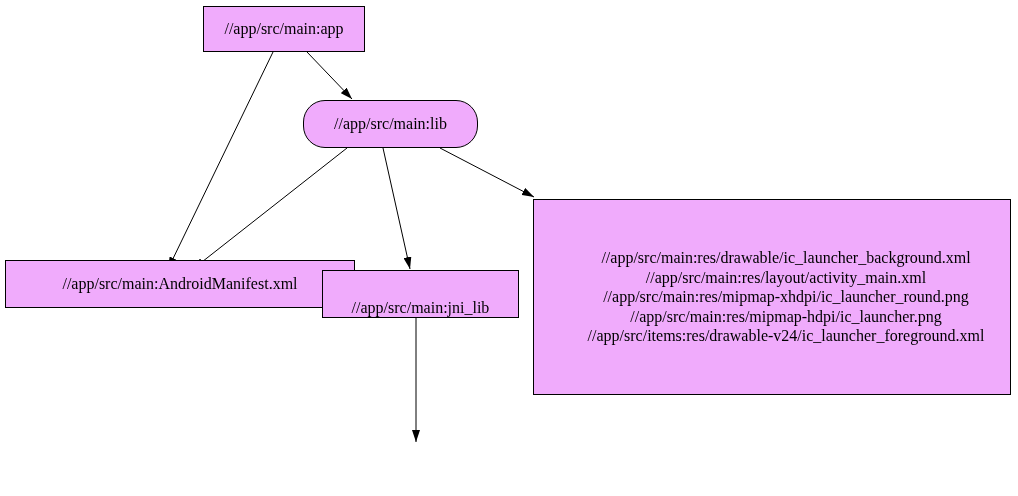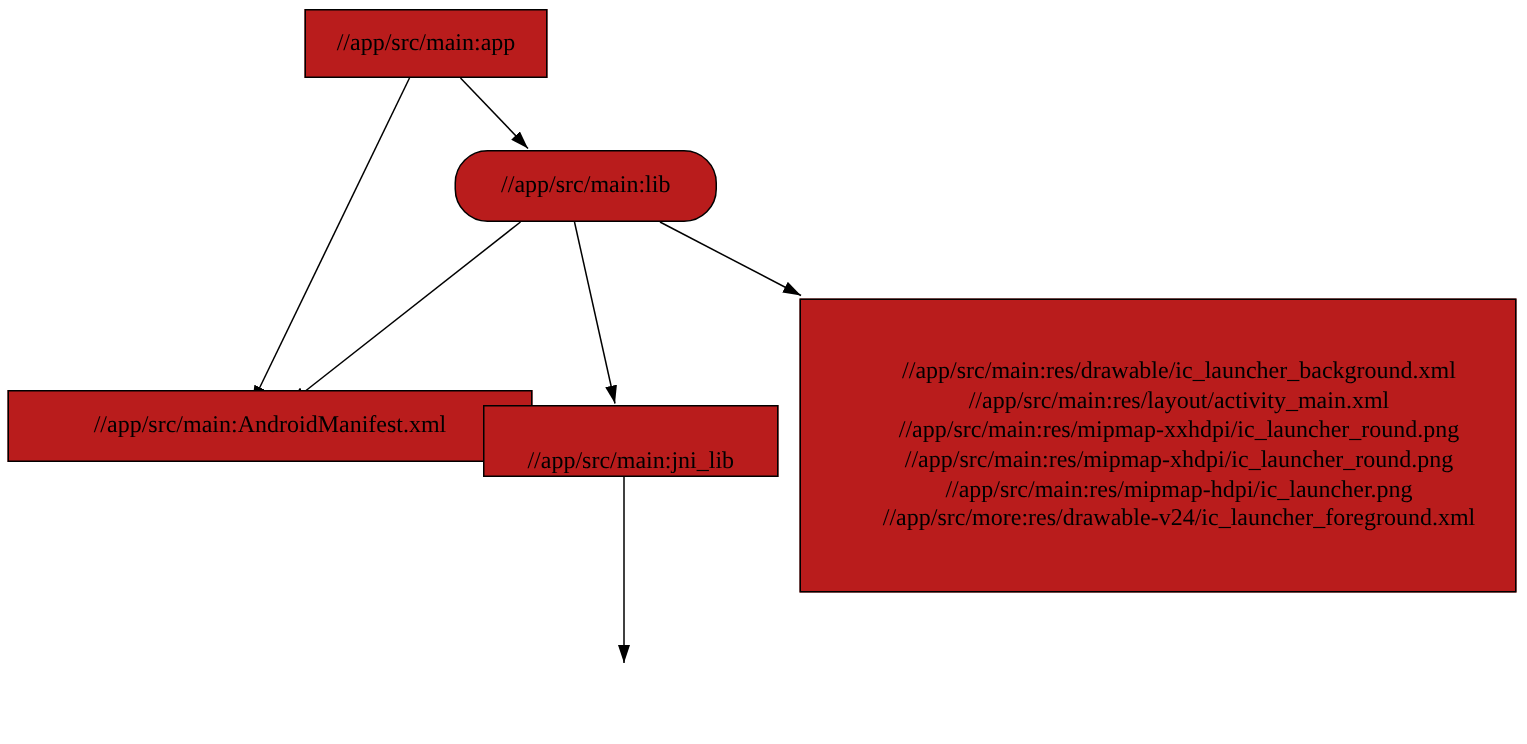--- a/index.html
+++ b/index.html
@@ -19,21 +19,21 @@
   .edges-layer {
     position: absolute;
     left: 0;
     top: 0;
     width: 1018px;
     height: 496px;
   }
   .node {
     position: absolute;
     box-sizing: border-box;
-    background: #b91c1c;
+    background: #f0abfc;
     border: 1px solid #000000;
     display: flex;
     align-items: center;
     justify-content: center;
     text-align: center;
     font-size: 16px;
     white-space: nowrap;
   }
   .node-multi {
     flex-direction: column;
@@ -81,20 +81,19 @@
     <span>//app/src/main:AndroidManifest.xml</span>
   </div>
 
   <div class="node n-jnilib">
     <span>//app/src/main:jni_lib</span>
   </div>
 
   <div class="node node-multi n-res">
     <div>//app/src/main:res/drawable/ic_launcher_background.xml</div>
     <div>//app/src/main:res/layout/activity_main.xml</div>
-    <div>//app/src/main:res/mipmap-xxhdpi/ic_launcher_round.png</div>
     <div>//app/src/main:res/mipmap-xhdpi/ic_launcher_round.png</div>
     <div>//app/src/main:res/mipmap-hdpi/ic_launcher.png</div>
-    <div>//app/src/more:res/drawable-v24/ic_launcher_foreground.xml</div>
+    <div>//app/src/items:res/drawable-v24/ic_launcher_foreground.xml</div>
   </div>
 
 
 </div>
 
 </body></html>

